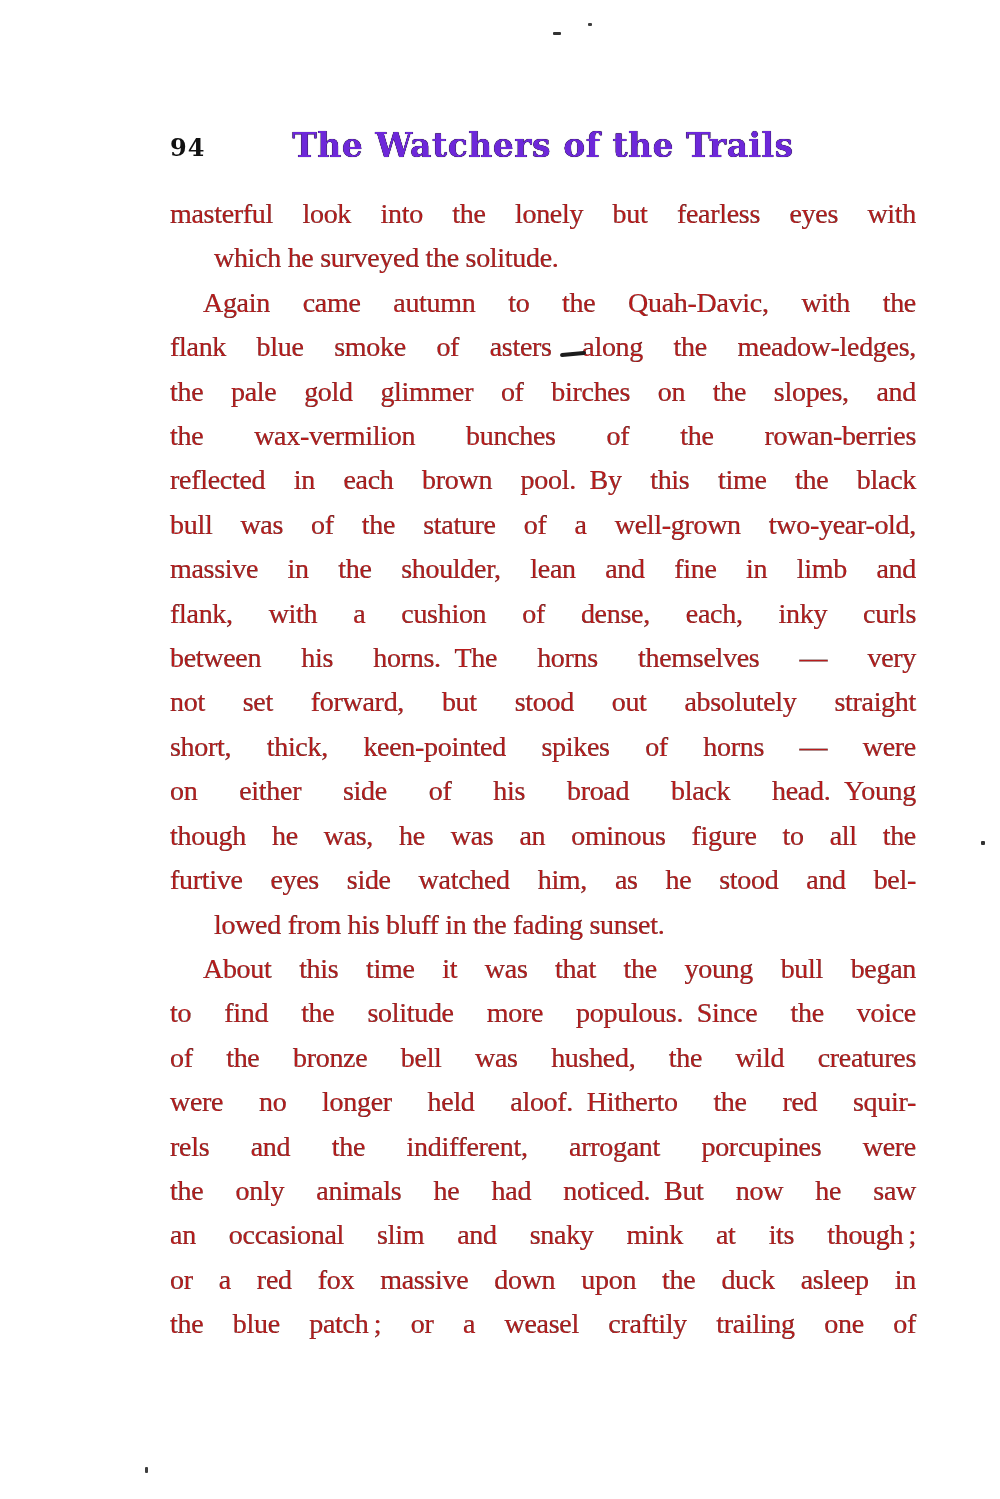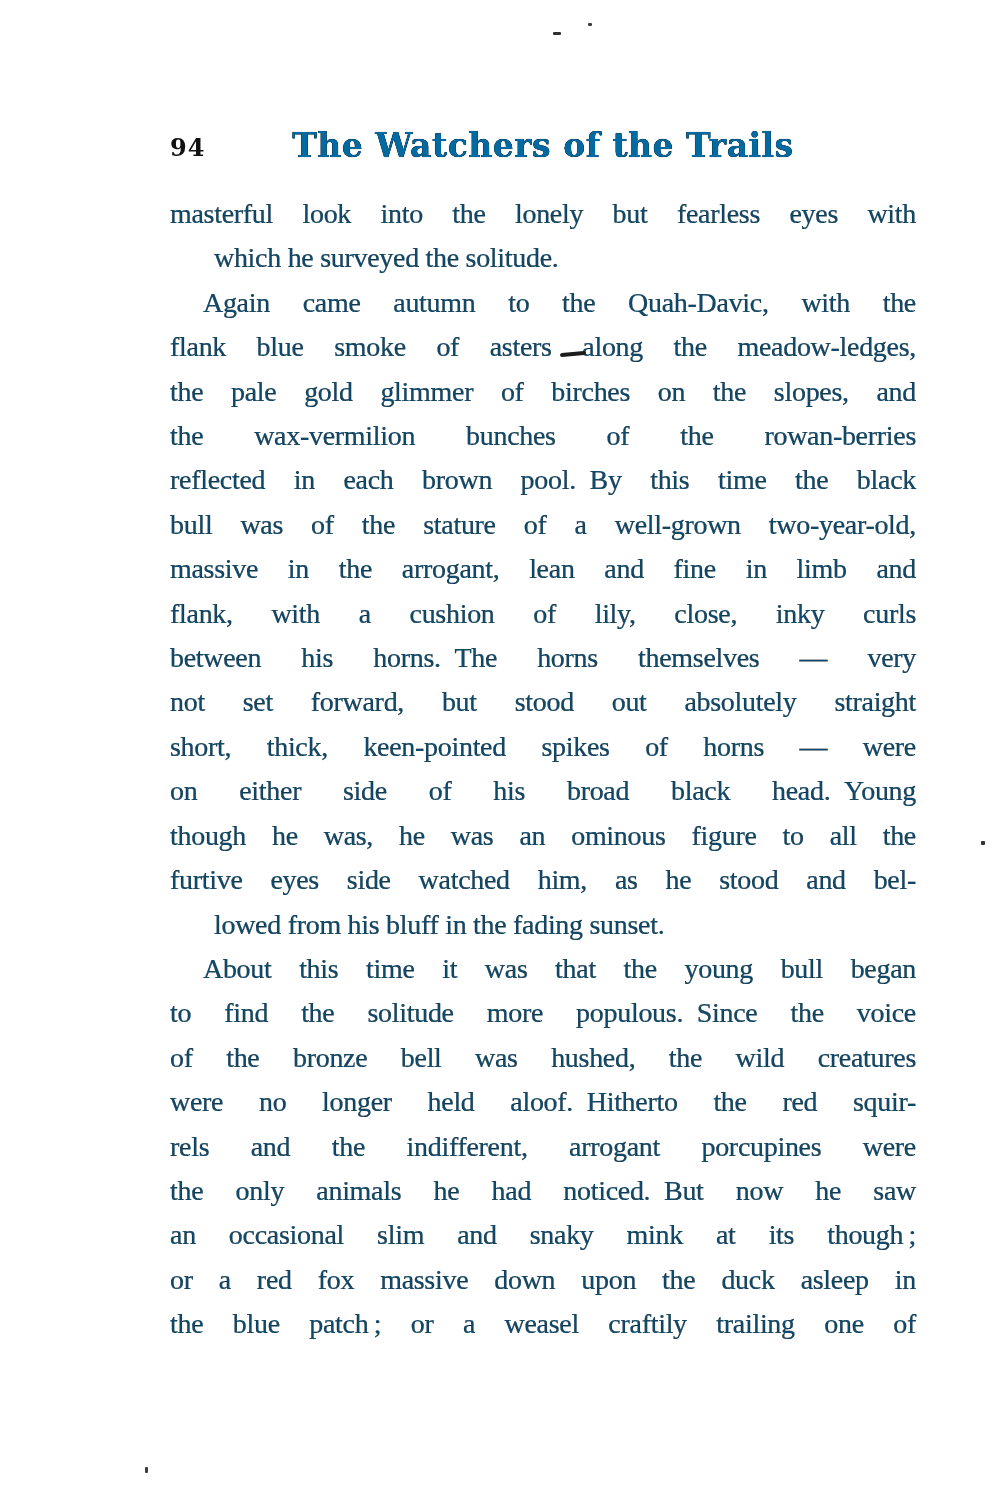--- a/index.html
+++ b/index.html
@@ -37,38 +37,38 @@
   .head-title {
     position: absolute;
     left: 0;
     right: 0;
     top: 0;
     text-align: center;
     font-family: "DejaVu Serif", serif;
     font-size: 33px;
     font-weight: bold;
     letter-spacing: 0.5px;
-    color: #0369a1;
+    color: #6d28d9;
     text-shadow: 0 0 0.7px #000, 0 0 0.4px #000; 
   }
   
   .text-block {
     position: absolute;
     left: 170px;
     top: 192px;
     width: 746px;
   }
   .line {
     font-size: 28px;
     line-height: 44.4px;
     letter-spacing: -0.3px;
     white-space: normal;
     text-align: justify;
     text-align-last: justify;
-    color: #0c4a6e;
+    color: #b91c1c;
     -webkit-text-stroke: 0.2px #000;
   }
   .line.indent { text-indent: 33px; }
   .line.end {
     text-align: left;
     text-align-last: left;
     margin-left: 44px;
   }
   
   .speck {
@@ -95,22 +95,22 @@
 
   <div class="text-block">
     <div class="line">masterful look into the lonely but fearless eyes with</div>
     <div class="line end">which he surveyed the solitude.</div>
     <div class="line indent">Again came autumn to the Quah-Davic, with the</div>
     <div class="line">flank blue smoke of asters along the meadow-ledges,</div>
     <div class="line">the pale gold glimmer of birches on the slopes, and</div>
     <div class="line">the wax-vermilion bunches of the rowan-berries</div>
     <div class="line">reflected in each brown pool. By this time the black</div>
     <div class="line">bull was of the stature of a well-grown two-year-old,</div>
-    <div class="line">massive in the arrogant, lean and fine in limb and</div>
-    <div class="line">flank, with a cushion of lily, close, inky curls</div>
+    <div class="line">massive in the shoulder, lean and fine in limb and</div>
+    <div class="line">flank, with a cushion of dense, each, inky curls</div>
     <div class="line">between his horns. The horns themselves — very</div>
     <div class="line">not set forward, but stood out absolutely straight</div>
     <div class="line">short, thick, keen-pointed spikes of horns — were</div>
     <div class="line">on either side of his broad black head. Young</div>
     <div class="line">though he was, he was an ominous figure to all the</div>
     <div class="line">furtive eyes side watched him, as he stood and bel-</div>
     <div class="line end">lowed from his bluff in the fading sunset.</div>
     <div class="line indent">About this time it was that the young bull began</div>
     <div class="line">to find the solitude more populous. Since the voice</div>
     <div class="line">of the bronze bell was hushed, the wild creatures</div>

